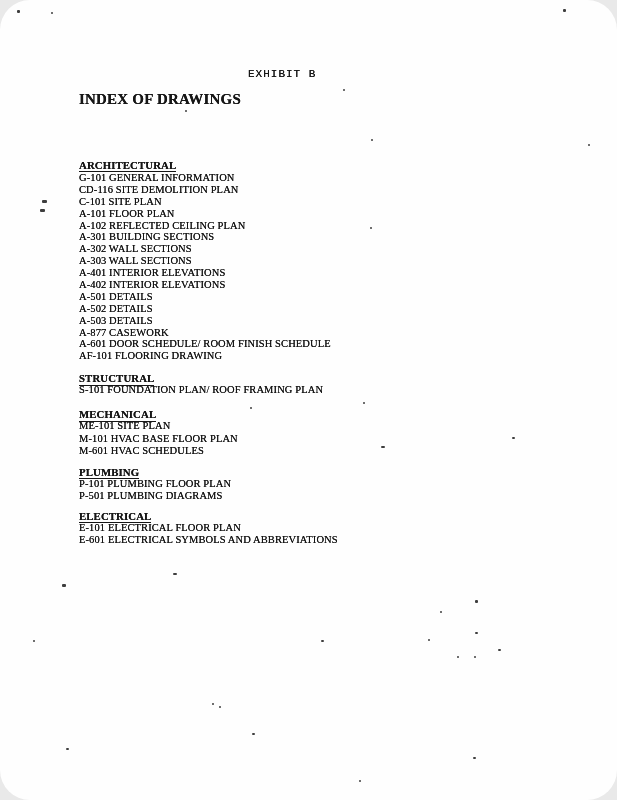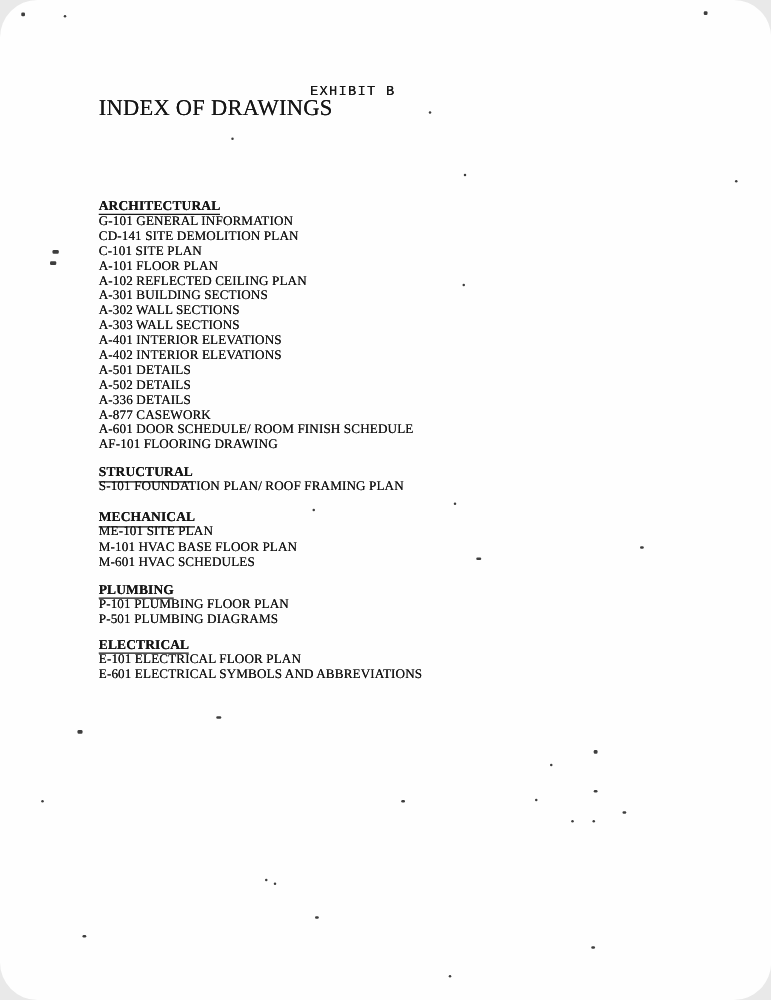--- a/index.html
+++ b/index.html
@@ -19,22 +19,22 @@
   }
   .exhibit{
     position:absolute;left:248px;top:68px;
     font-family:"Liberation Mono","DejaVu Sans Mono",monospace;
     font-size:11px;letter-spacing:1px;
     color:var(--ink,#161616);
     text-shadow:0 0 0.4px currentColor;
     white-space:nowrap;
   }
   .title{
-    position:absolute;left:79px;top:76px;
-    font-size:18px;font-weight:normal;letter-spacing:.2px;
+    position:absolute;left:79px;top:91px;
+    font-size:15px;font-weight:bold;letter-spacing:.2px;
     text-shadow:0 0 0.5px currentColor;
     white-space:nowrap;
   }
   .section{
     position:absolute;left:79px;
     white-space:nowrap;
   }
   .heading{
     font-size:10.8px;font-weight:bold;letter-spacing:.1px;
     text-shadow:0 0 0.5px currentColor;
@@ -62,32 +62,32 @@
 
 <div class="paper">
 
   <div class="exhibit">EXHIBIT B</div>
 
   <div class="title">INDEX OF DRAWINGS</div>
 
   <div class="section sec-arch" style="top:136.5px">
     <div class="heading"><span class="u">ARCHITECTURAL</span></div>
     <div class="ln">G-101 GENERAL INFORMATION</div>
-    <div class="ln">CD-141 SITE DEMOLITION PLAN</div>
+    <div class="ln">CD-116 SITE DEMOLITION PLAN</div>
     <div class="ln">C-101 SITE PLAN</div>
     <div class="ln">A-101 FLOOR PLAN</div>
     <div class="ln">A-102 REFLECTED CEILING PLAN</div>
     <div class="ln">A-301 BUILDING SECTIONS</div>
     <div class="ln">A-302 WALL SECTIONS</div>
     <div class="ln">A-303 WALL SECTIONS</div>
     <div class="ln">A-401 INTERIOR ELEVATIONS</div>
     <div class="ln">A-402 INTERIOR ELEVATIONS</div>
     <div class="ln">A-501 DETAILS</div>
     <div class="ln">A-502 DETAILS</div>
-    <div class="ln">A-336 DETAILS</div>
+    <div class="ln">A-503 DETAILS</div>
     <div class="ln">A-877 CASEWORK</div>
     <div class="ln">A-601 DOOR SCHEDULE/ ROOM FINISH SCHEDULE</div>
   </div>
 
   <div class="section sec-plain" style="top:350px">
     <div class="ln">AF-101 FLOORING DRAWING</div>
   </div>
 
   <div class="section sec-std" style="top:372px">
     <div class="heading"><span class="u">STRUCTURAL</span></div>

